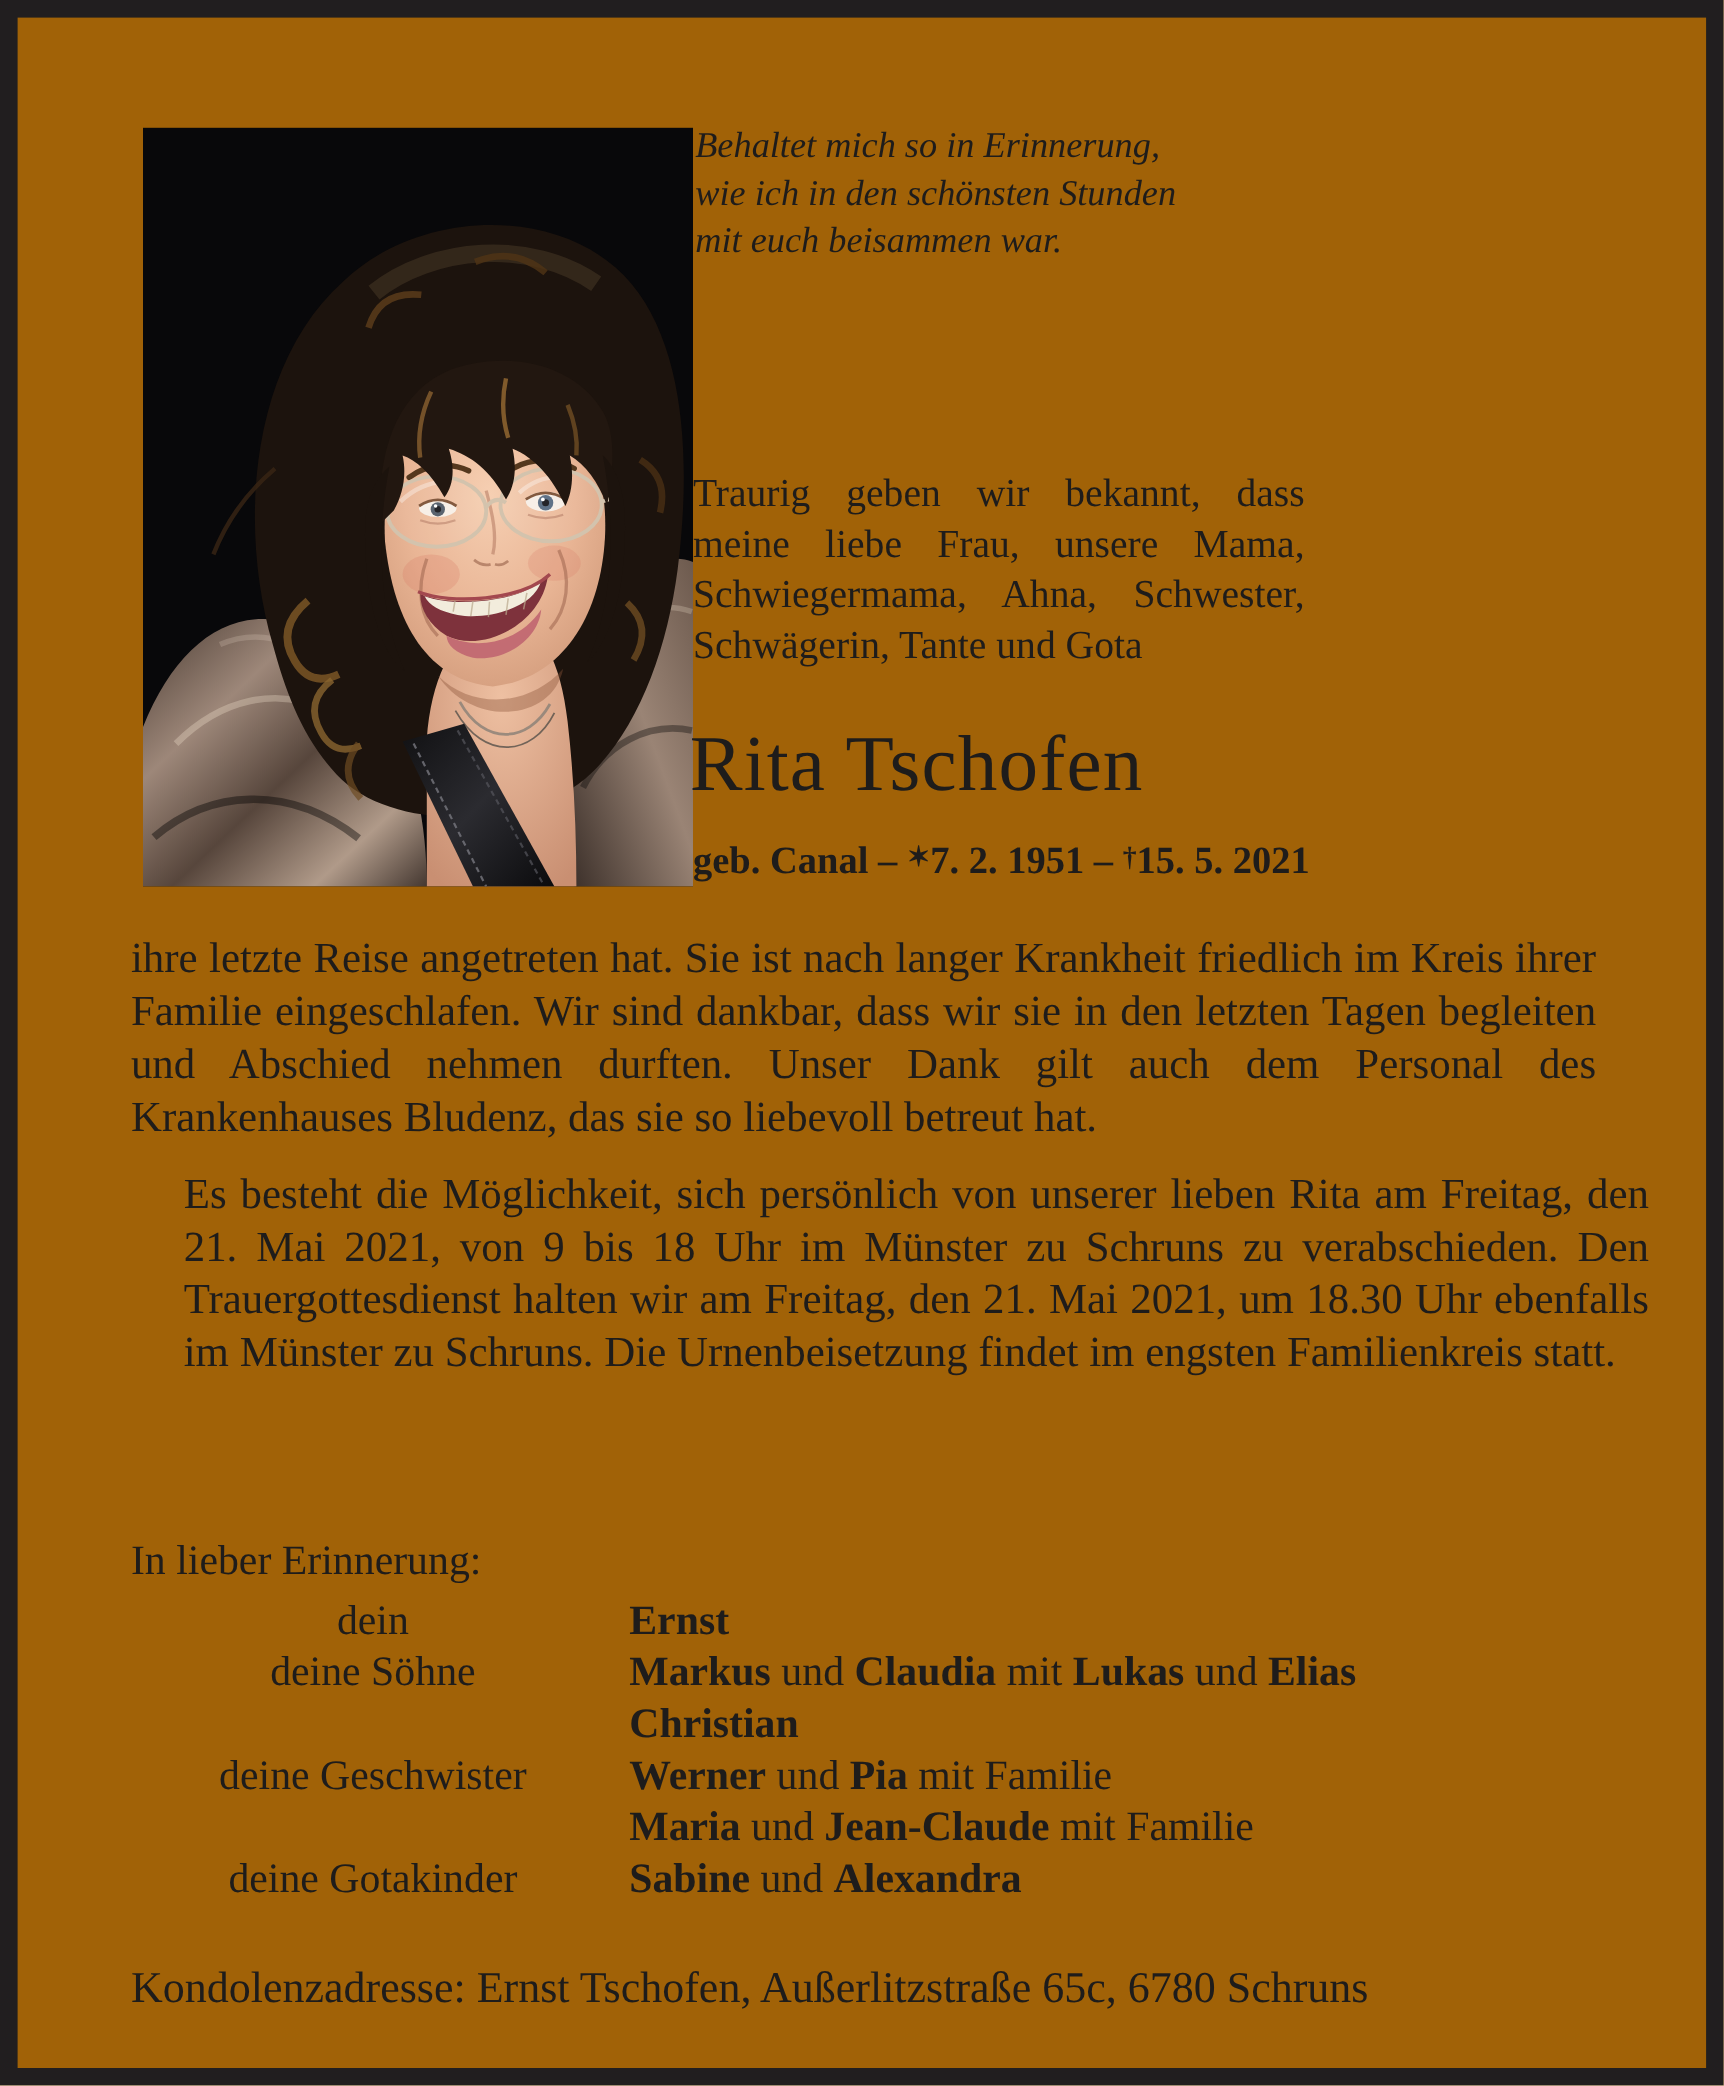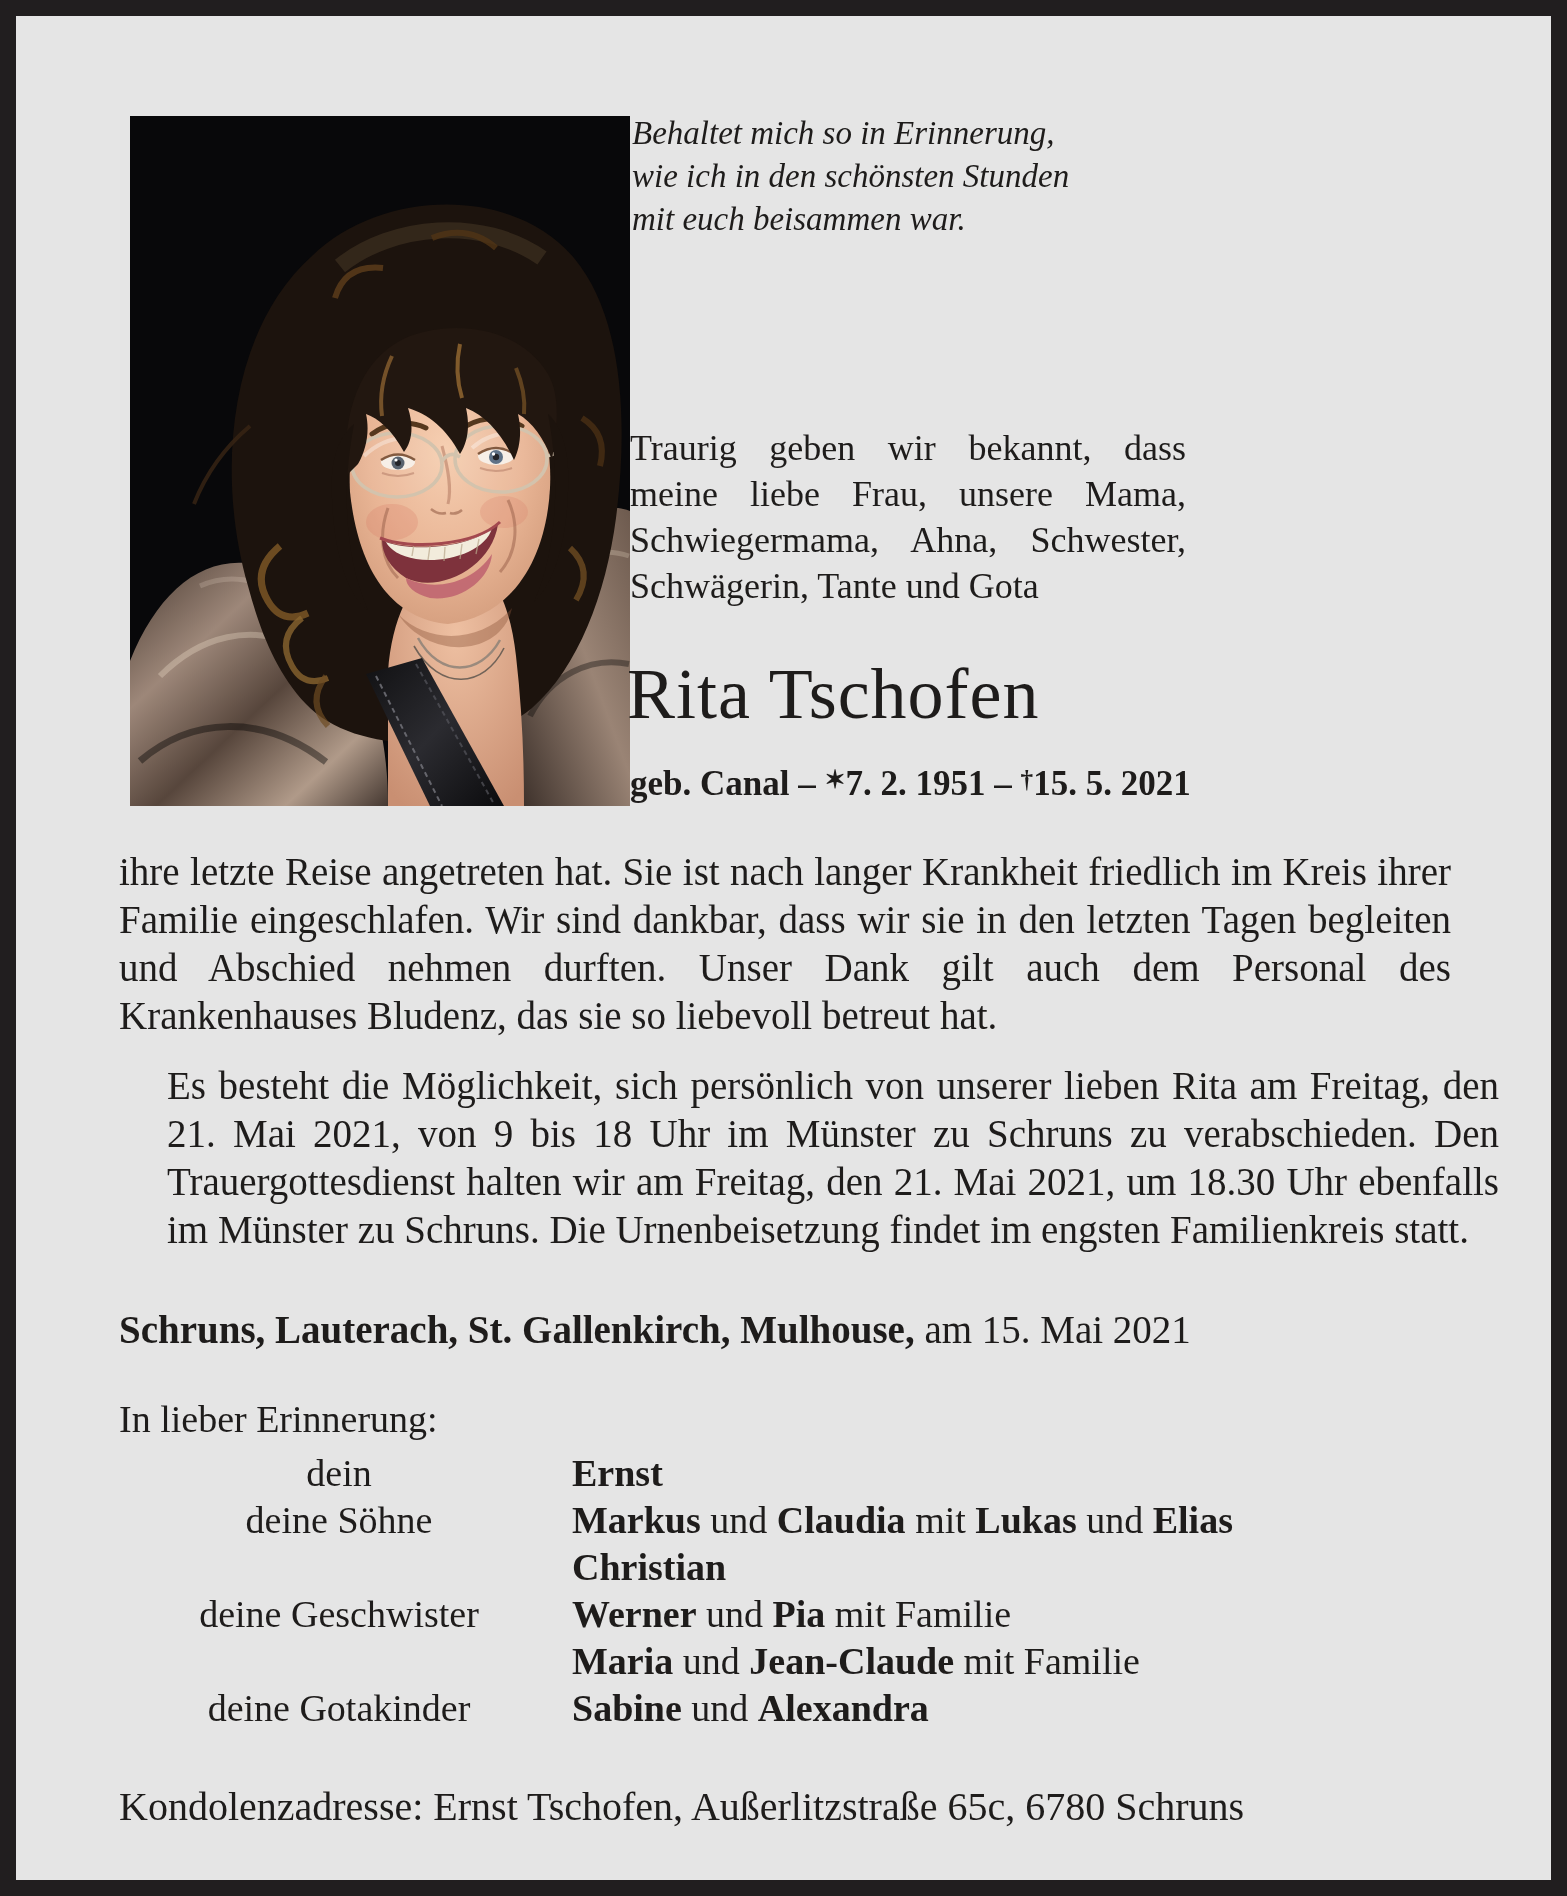--- a/index.html
+++ b/index.html
@@ -1,21 +1,21 @@
 <!DOCTYPE html>
 <html lang="de"><head>
 <meta charset="utf-8">
 <style>
   html,body{margin:0;padding:0;background:#ffffff;}
   .page{
     position:relative;
     width:1567px;height:1896px;
     box-sizing:border-box;
     border:16px solid #211e1f;
-    background:#e5e5e5;
+    background:#a16207;
     font-family:"Liberation Serif","DejaVu Serif",serif;
     color:#1e1c1b;
     overflow:hidden;
   }
   .abs{position:absolute;}
   .portrait{left:114px;top:100px;width:500px;height:690px;}
   .portrait svg{display:block;width:100%;height:100%;}
   .quote{left:616px;top:96px;width:480px;font-style:italic;font-size:33px;line-height:43px;}
   .announcement{left:614px;top:409px;width:556px;font-size:36px;line-height:46px;text-align:justify;}
   .name{left:611px;top:630px;width:600px;font-size:72px;line-height:96px;letter-spacing:1px;white-space:nowrap;}
@@ -161,23 +161,20 @@
 
   <div class="abs name">Rita Tschofen</div>
 
   <div class="abs dates">
     <span>geb. Canal – </span><span class="sym">✶</span><span>7. 2. 1951 – </span><span class="sym">†</span><span>15. 5. 2021</span>
   </div>
 
   <div class="abs bodytext">ihre letzte Reise angetreten hat. Sie ist nach langer Krankheit friedlich im Kreis ihrer Familie eingeschlafen. Wir sind dankbar, dass wir sie in den letz­ten Tagen begleiten und Abschied nehmen durften. Unser Dank gilt auch dem Personal des Krankenhauses Bludenz, das sie so liebevoll betreut hat.</div>
   <div class="abs bodytext bodytext2">Es besteht die Möglichkeit, sich persönlich von unserer lieben Rita am Freitag, den 21. Mai 2021, von 9 bis 18 Uhr im Münster zu Schruns zu verab­schieden. Den Trauergottesdienst halten wir am Freitag, den 21. Mai 2021, um 18.30 Uhr ebenfalls im Münster zu Schruns. Die Urnenbeisetzung findet im engsten Familienkreis statt.</div>
 
-  <div class="abs cities">
-    <span class="b">Schruns, Lauterach, St. Gallenkirch, Mulhouse,</span><span> am 15. Mai 2021</span>
-  </div>
 
   <div class="abs memorial">
     <div class="mem-row mem-heading">
       <div class="mem-label"></div>
       <div class="mem-content">In lieber Erinnerung:</div>
     </div>
     <div>
         <div class="mem-row">
           <div class="mem-label">dein</div>
           <div class="mem-content"><span class="b">Ernst</span></div>

